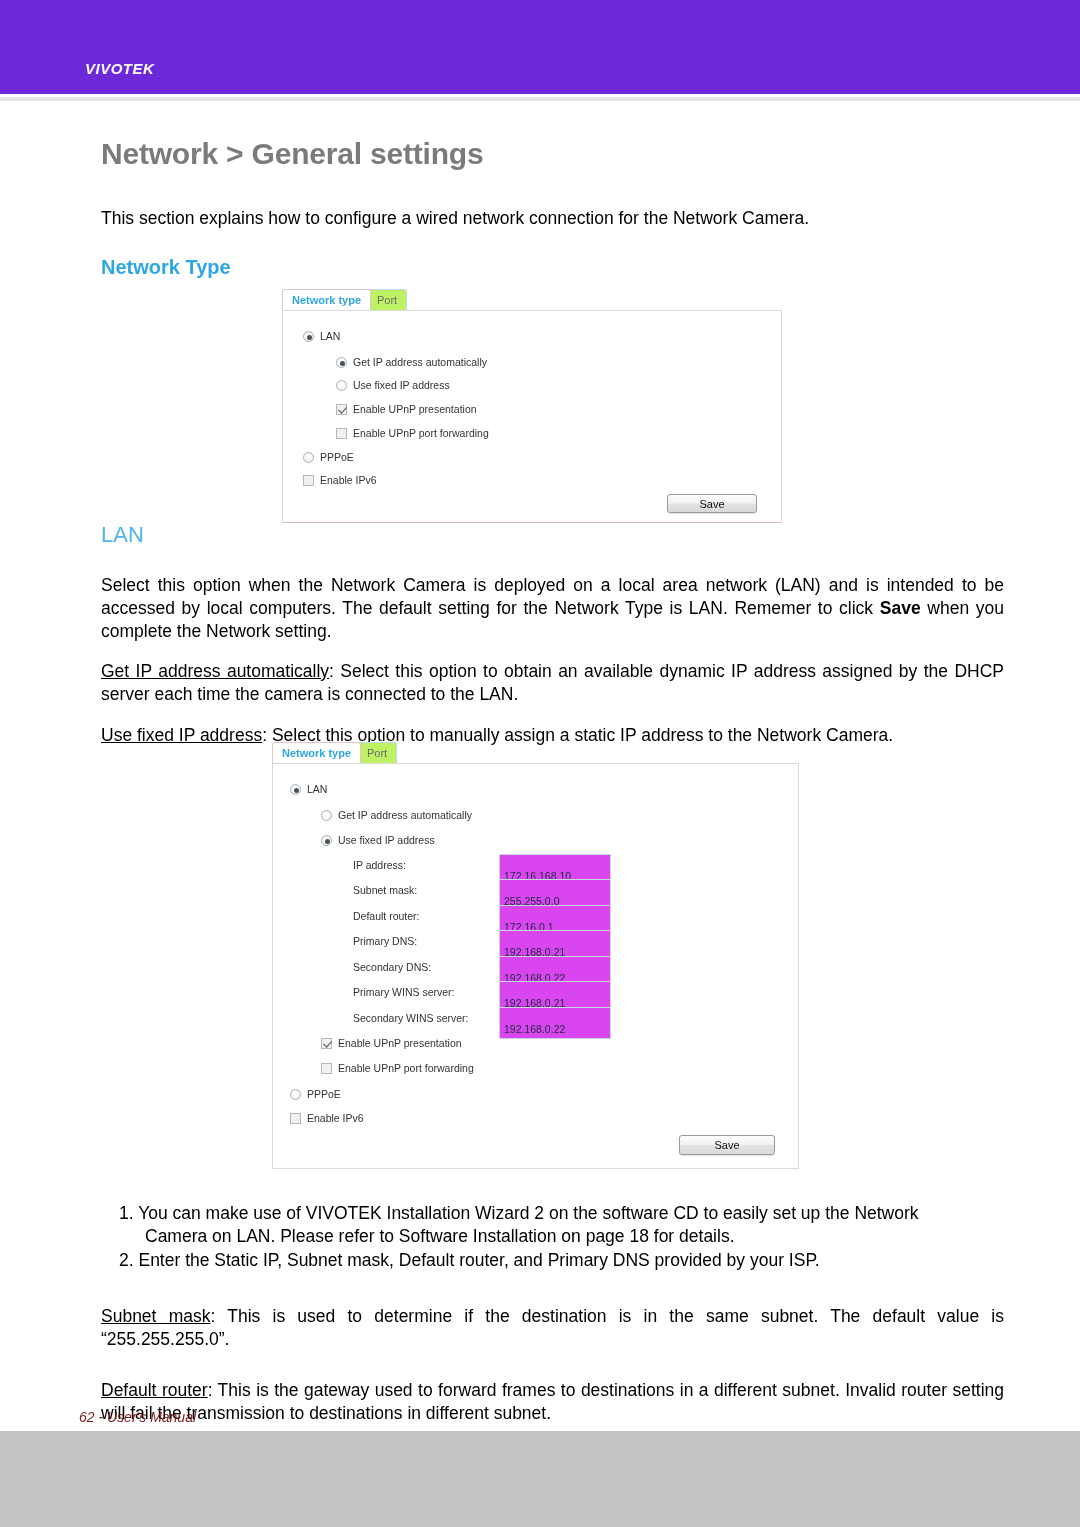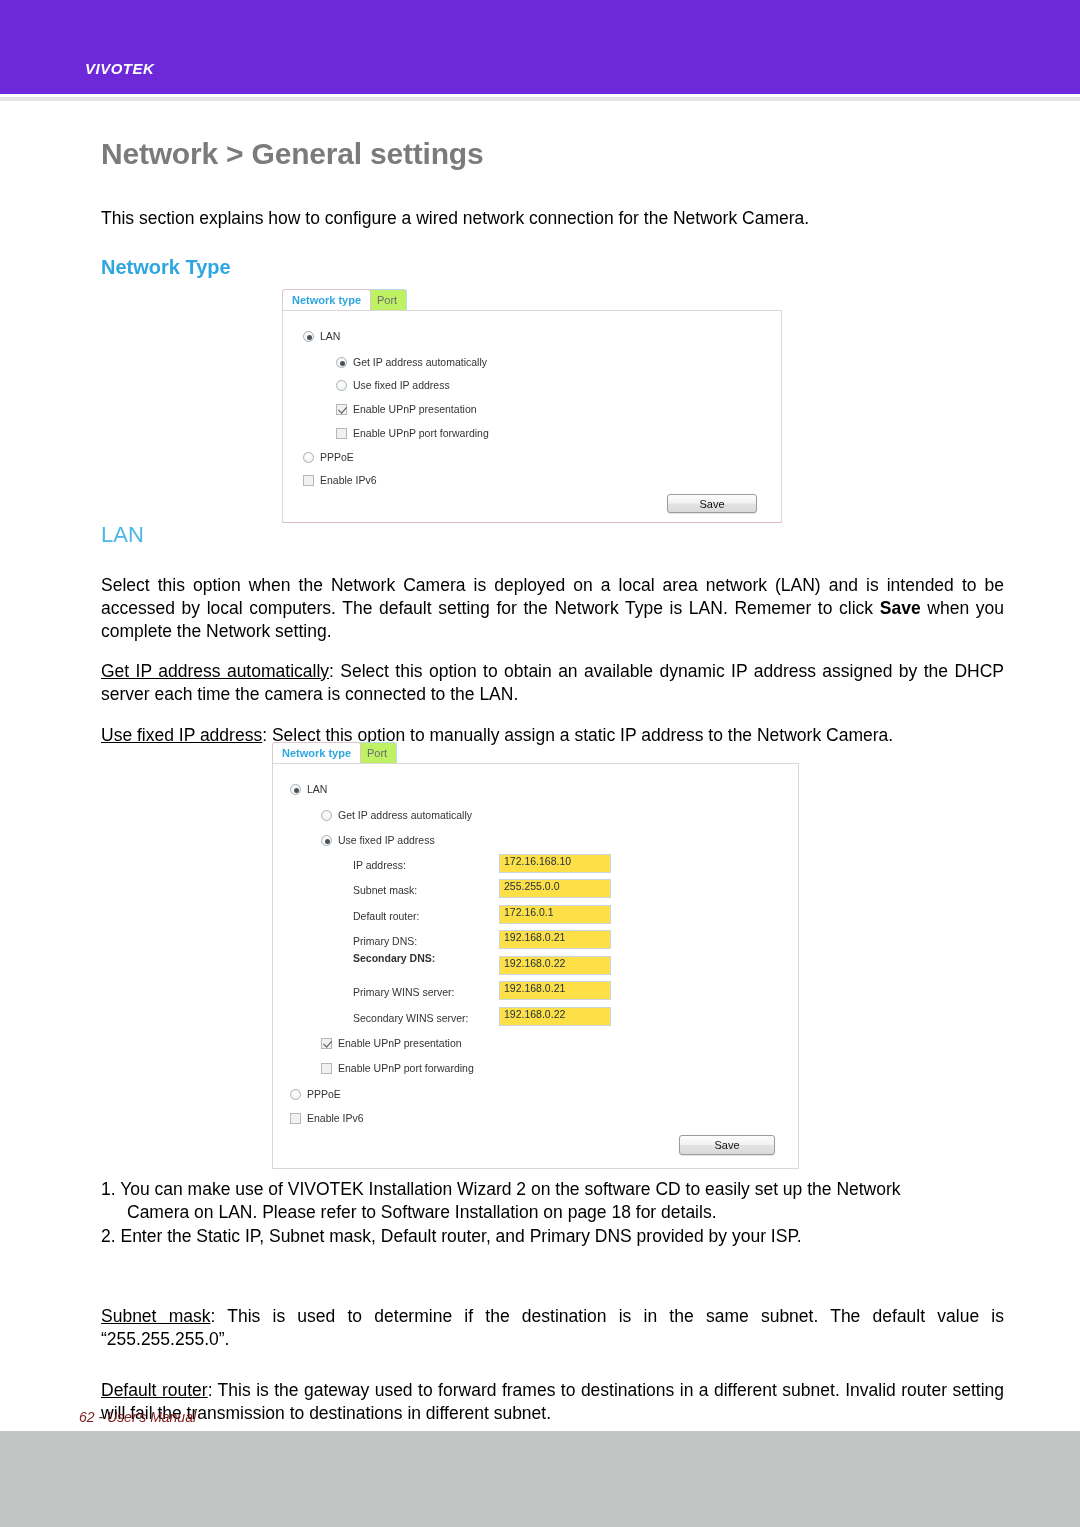--- a/index.html
+++ b/index.html
@@ -67,21 +67,21 @@
     font-size:17.5px; color:#000; line-height:1.33;
     text-align:justify;
   }
   .para.no-justify{ text-align:left; }
   .para b{ font-weight:bold; }
   .u{ text-decoration:underline; }
 
   .p-lan{ top:455px; }
   .p-getip{ top:541px; }
   .p-usefixed{ top:605px; }
-  .p-steps{ top:1059px; line-height:1.35; }
+  .p-steps{ top:1083px; line-height:1.35;margin-left:18px; }
   .p-steps .indent{ display:block; padding-left:26px; }
   .p-subnet{ top:1196px;margin-top:8px; }
   .p-router{ top:1260px; }
 
   
   .widget{ position:absolute; }
   .widget-tabs{
     position:relative; height:21px; z-index:3;
   }
   .tab{
@@ -139,23 +139,23 @@
     transform:rotate(42deg);
   }
   .lbl{ font-size:10.5px; color:#333; }
 
   .field-label{
     position:absolute; font-size:10.5px; color:#333;
   }
   .field-input{
     position:absolute;
     border:1px solid #c9d6dc;
-    background:#fde047;
+    background:#d946ef;
     font-size:10.5px; color:#1c2b40;
-    padding:0 4px;
+    padding:15px 4px;
     font-family:"Liberation Sans", sans-serif;
   }
   .save-btn{
     position:absolute;
     font-size:11px; color:#111;
     text-align:center;
     border:1px solid #9b9b9b;
     border-radius:3px;
     background:linear-gradient(to bottom,#fdfdfd 0%,#f2f2f2 48%,#e3e3e3 52%,#dadada 100%);
     box-shadow:0 1px 1px rgba(0,0,0,.12);
@@ -252,21 +252,21 @@
 
       <div class="field-label" style="left:80px; top:120px;">Subnet mask:</div>
       <div class="field-input" style="left:226px; top:115px; width:112px; height:19px;">255.255.0.0</div>
 
       <div class="field-label" style="left:80px; top:146px;">Default router:</div>
       <div class="field-input" style="left:226px; top:141px; width:112px; height:19px;">172.16.0.1</div>
 
       <div class="field-label" style="left:80px; top:171px;">Primary DNS:</div>
       <div class="field-input" style="left:226px; top:166px; width:112px; height:19px;">192.168.0.21</div>
 
-      <div class="field-label" style="left:80px; top:188px;font-weight:bold;">Secondary DNS:</div>
+      <div class="field-label" style="left:80px; top:197px;">Secondary DNS:</div>
       <div class="field-input" style="left:226px; top:192px; width:112px; height:19px;">192.168.0.22</div>
 
       <div class="field-label" style="left:80px; top:222px;">Primary WINS server:</div>
       <div class="field-input" style="left:226px; top:217px; width:112px; height:19px;">192.168.0.21</div>
 
       <div class="field-label" style="left:80px; top:248px;">Secondary WINS server:</div>
       <div class="field-input" style="left:226px; top:243px; width:112px; height:19px;">192.168.0.22</div>
 
       <div class="row" style="left:48px; top:273px;">
         <span class="checkbox on"></span><span class="lbl">Enable UPnP presentation</span>

